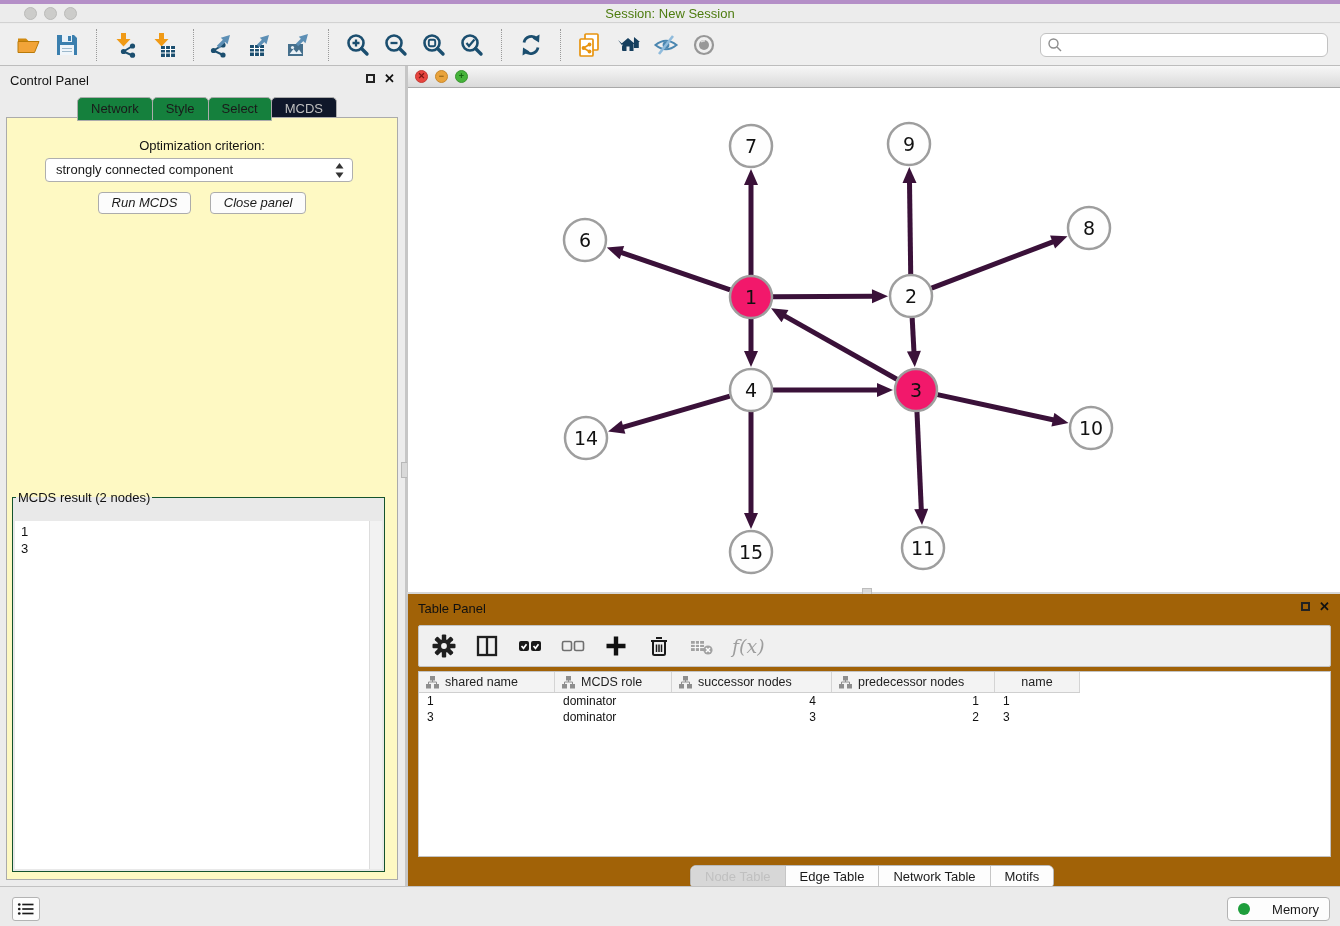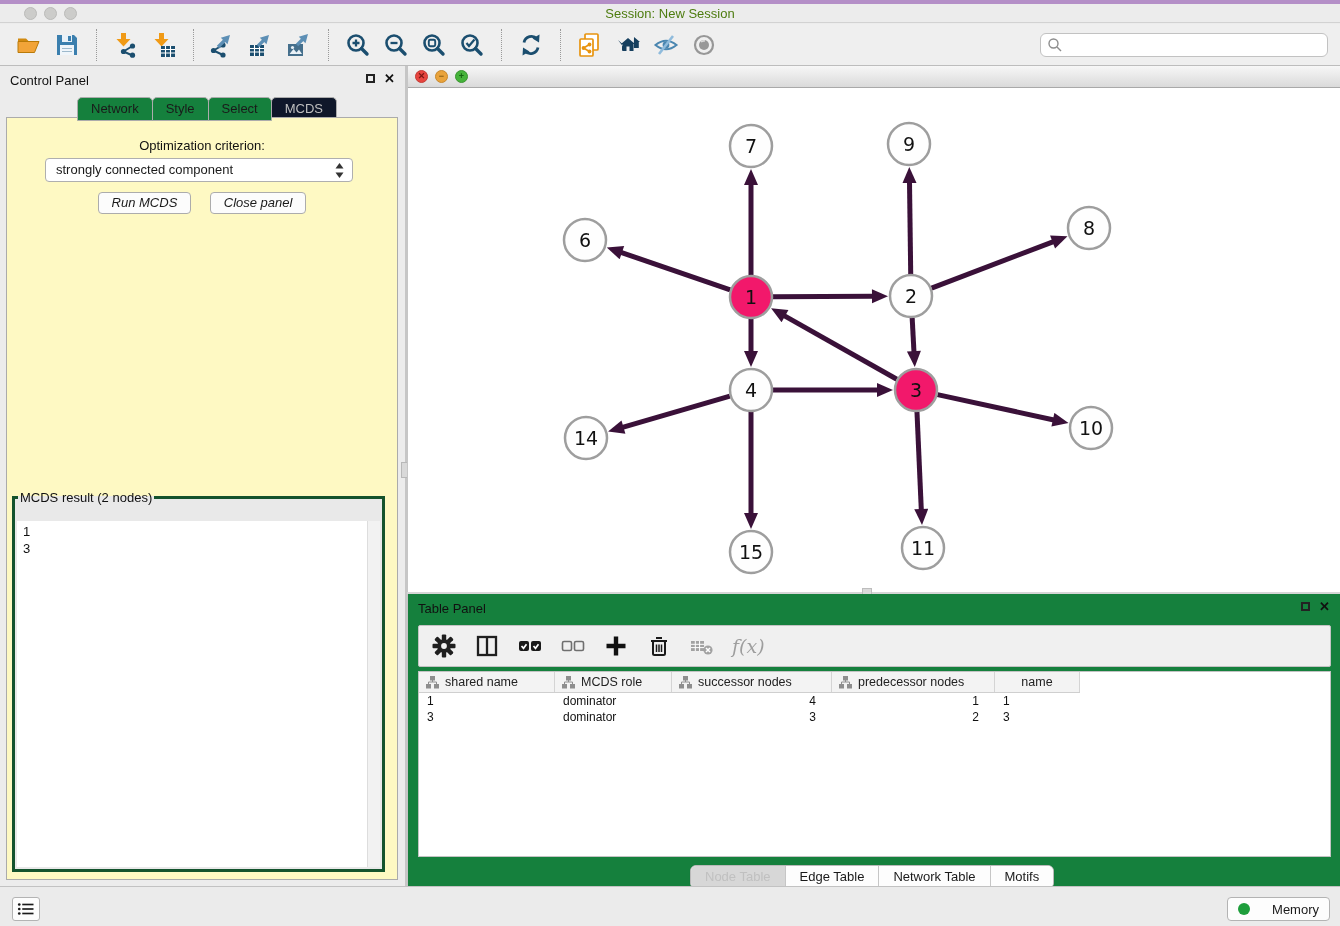--- a/index.html
+++ b/index.html
@@ -39,41 +39,41 @@
          border-radius:5px 5px 0 0; margin-right:-1px; position:relative; z-index:1; }
   .tab.active { background:#0f172a; color:#BFBFBF; z-index:0; }
   .cp-pane { position:absolute; left:6px; top:51px; width:392px; height:763px; border:1px solid #ABABAB; background:#fef9c3; }
   .opt-label { position:absolute; left:0; top:20px; width:100%; text-align:center; font-size:13px; color:#111; }
   .dropdown { position:absolute; left:38px; top:40px; width:308px; height:24px; background:#fff; border:1px solid #AFAFAF;
               border-radius:4px; font-size:13px; line-height:22px; padding-left:10px; }
   .dd-arrows { position:absolute; right:8px; top:3px; }
   .btn-row { position:absolute; left:0; top:74px; width:100%; text-align:center; }
   .btn { display:inline-block; margin:0 7px; padding:2px 13px 3px 13px; font-size:13px; background:#FCFCFC;
          border:1px solid #ACACAC; border-radius:4px;font-style:italic; }
-  #mcds-result { position:absolute; left:5px; top:372px; width:373px; height:382px; border:3px solid #14532d; background:#E9E9E9; }
+  #mcds-result { position:absolute; left:5px; top:372px; width:373px; height:382px; border:1px solid #14532d; background:#E9E9E9; }
   #mcds-result legend { font-size:13px; color:#111; margin-left:3px; padding:0 2px; }
   .result-area { position:absolute; left:2px; right:2px; top:16px; bottom:2px; background:#fff; }
   .result-lines { position:absolute; left:0; top:2px; right:13px; bottom:0; padding-left:6px; font-size:13px; line-height:17px; color:#111; }
   .result-scroll { position:absolute; right:0; top:0; bottom:0; width:13px; background:#F2F2F2; border-left:1px solid #DDD; }
   
   #v-splitter { position:absolute; left:405px; top:66px; width:2px; height:820px; background:#C6C6C6; }
   #v-grip { position:absolute; left:401px; top:462px; width:8px; height:16px; background:#D9D9D9; border:1px solid #B8B8B8; }
   #h-splitter { position:absolute; left:407px; top:592px; width:933px; height:2px; background:#D6D6D6; }
   #h-grip { position:absolute; left:862px; top:588px; width:10px; height:7px; background:#DADADA; border:1px solid #BDBDBD; }
   
   #network-window { position:absolute; left:407px; top:66px; width:933px; height:526px; border-left:1px solid #C6C6C6; }
   .nw-titlebar { position:relative; height:22px; background:linear-gradient(#F7F7F7,#DADADA); border-bottom:1px solid #A9A9A9; }
   .nw-traffic { position:absolute; left:7px; top:4px; display:flex; gap:7px; }
   .tl.red { background:#E7453F; border:1px solid #C33B35; color:rgba(80,0,0,.7); }
   .tl.yellow { background:#E9A33B; border:1px solid #C8882C; color:rgba(90,60,0,.7); }
   .tl.green { background:#45B33A; border:1px solid #3A9431; color:rgba(0,70,0,.7); }
   .nw-title { position:absolute; left:0; right:0; top:3px; text-align:center; font-size:13px; color:#111; }
   .nw-canvas { position:absolute; left:0; top:22px; right:0; bottom:0; background:#fff; }
   
-  #table-panel { position:absolute; left:407px; top:594px; width:933px; height:292px; background:#15803d; border-left:1px solid #C6C6C6; }
+  #table-panel { position:absolute; left:407px; top:594px; width:933px; height:292px; background:#a16207; border-left:1px solid #C6C6C6; }
   .tp-toolbar { position:absolute; left:10px; top:31px; width:913px; height:42px; background:#F0F0F0;
                 border:1px solid #C3C3C3; border-radius:2px; display:flex; align-items:center; padding-left:12px; gap:17px; }
   .tpi { width:26px; height:26px; flex:0 0 auto; }
   .fx-label { font-family:"DejaVu Serif", serif; font-style:italic; font-size:19px; color:#9E9E9E; }
   .tp-table { position:absolute; left:10px; top:77px; width:913px; height:186px; background:#fff; border:1px solid #C3C3C3; overflow:hidden; }
   .thead { display:flex; height:21px; width:661px; background:#F3F3F3; border-bottom:1px solid #CFCFCF; }
   .th { display:flex; align-items:center; gap:6px; padding-left:7px; font-size:12.5px; color:#222;
         border-right:1px solid #D4D4D4; }
   .c0 { width:136px; } .c1 { width:117px; } .c2 { width:160px; } .c3 { width:163px; } .c4 { width:85px; }
   .th.c4 { justify-content:center; padding-left:0; }

